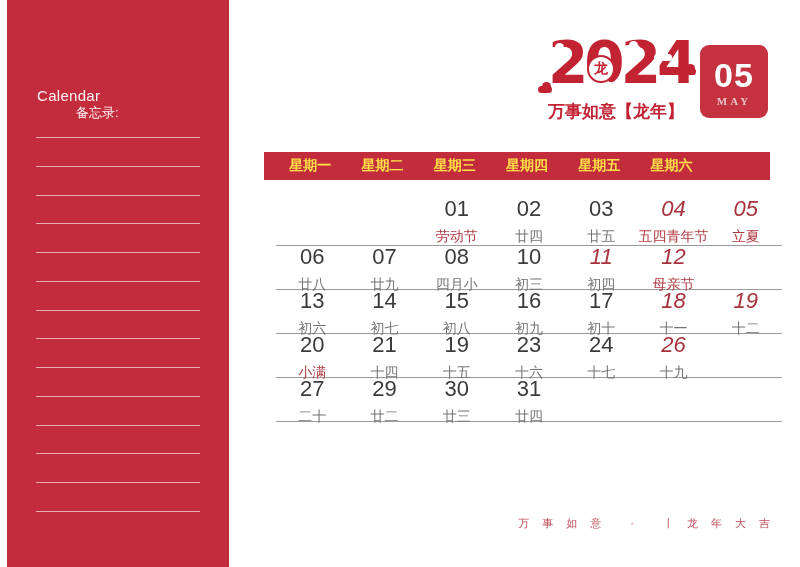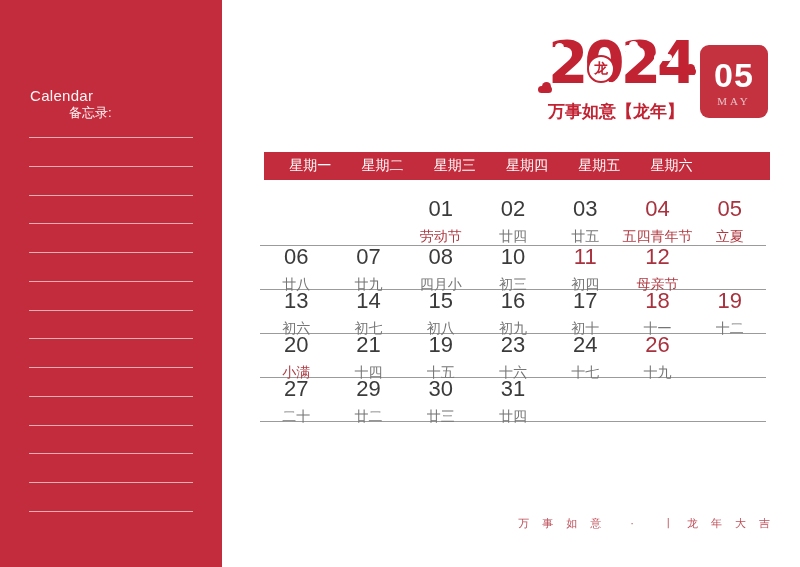--- a/index.html
+++ b/index.html
@@ -5,21 +5,21 @@
   * { margin:0; padding:0; box-sizing:border-box; }
   html,body { background:#ffffff; }
   .page {
     position:relative; width:800px; height:567px; overflow:hidden;
     background:#ffffff;
     font-family:"Liberation Sans","DejaVu Sans",sans-serif;
   }
 
   
   .sidebar {
-    position:absolute; left:0; top:0; width:222px; height:567px;
+    position:absolute; left:7px; top:0; width:222px; height:567px;
     background:var(--primary-red,#C32C3C);
     text-align:right;
   }
   .sb-title {
     position:absolute; left:30px; top:87px;
     color:rgba(255,255,255,0.95); font-size:15px; font-weight:400; letter-spacing:0.3px;
   }
   .sb-sub {
     position:absolute; left:30px; top:104px;
     color:rgba(255,255,255,0.95); font-size:13px;margin-left:39px;
@@ -66,46 +66,47 @@
     position:absolute; left:700px; top:45px; width:68px; height:73px;
     background:var(--badge-red,#C43240); border-radius:9px;
     display:flex; flex-direction:column; align-items:center; justify-content:center;
   }
   .badge-num {
     color:#ffffff; font-size:34px; font-weight:800; line-height:36px; letter-spacing:1px;
   }
   .badge-mon {
     margin-top:2px; color:#E7C3C6; font-size:11px; letter-spacing:3px;
     font-family:"Liberation Serif","DejaVu Serif",serif;
+    font-weight:bold;
   }
 
   
   .week-header {
     position:absolute; left:264px; top:152px; width:506px; height:28px;
     background:var(--primary-red,#C32C3C);
     display:grid; grid-template-columns:repeat(7,1fr);
   }
   .wd {
     display:flex; align-items:center; justify-content:center;
-    color:#ffffff; font-size:14px; font-weight:400;margin-left:20px;
-  }
-  .grid { position:absolute; left:260px; top:180px; width:506px; }
+    color:#fde047; font-size:14px; font-weight:700;margin-left:20px;
+  }
+  .grid { position:absolute; left:276px; top:180px; width:506px; }
   .cal-row {
     display:grid; grid-template-columns:repeat(7,1fr);
     height:44px; border-bottom:1px solid var(--line-gray,#9B9B9B);
   }
   .cal-row.first { height:66px; }
   .cell {
     display:flex; flex-direction:column; align-items:center; justify-content:flex-end;
     padding-bottom:3px;
   }
   .day-num {
     font-size:22px; line-height:22px; color:var(--text-dark,#3B3B3B); font-weight:400;
   }
-  .day-num.red { color:var(--date-red,#A8323E); }
+  .day-num.red { color:var(--date-red,#A8323E);font-style:italic; }
   .day-sub {
     margin-top:11px; font-size:14px; line-height:11px; color:var(--text-gray,#757575);
   }
   .day-sub.red-sub { color:var(--holiday-red,#B03A42); }
 
   
   .footer {
     position:absolute; top:516px; right:17px;
     color:var(--footer-red,#BE4E59); font-size:11px; letter-spacing:13px;
     white-space:nowrap;

